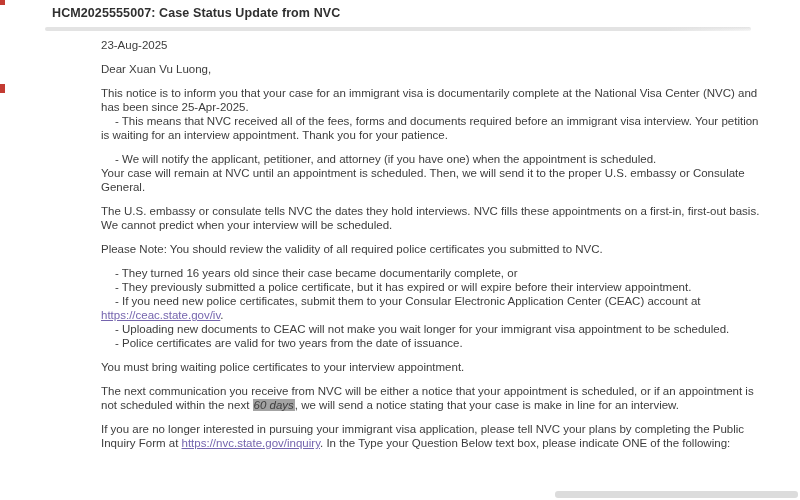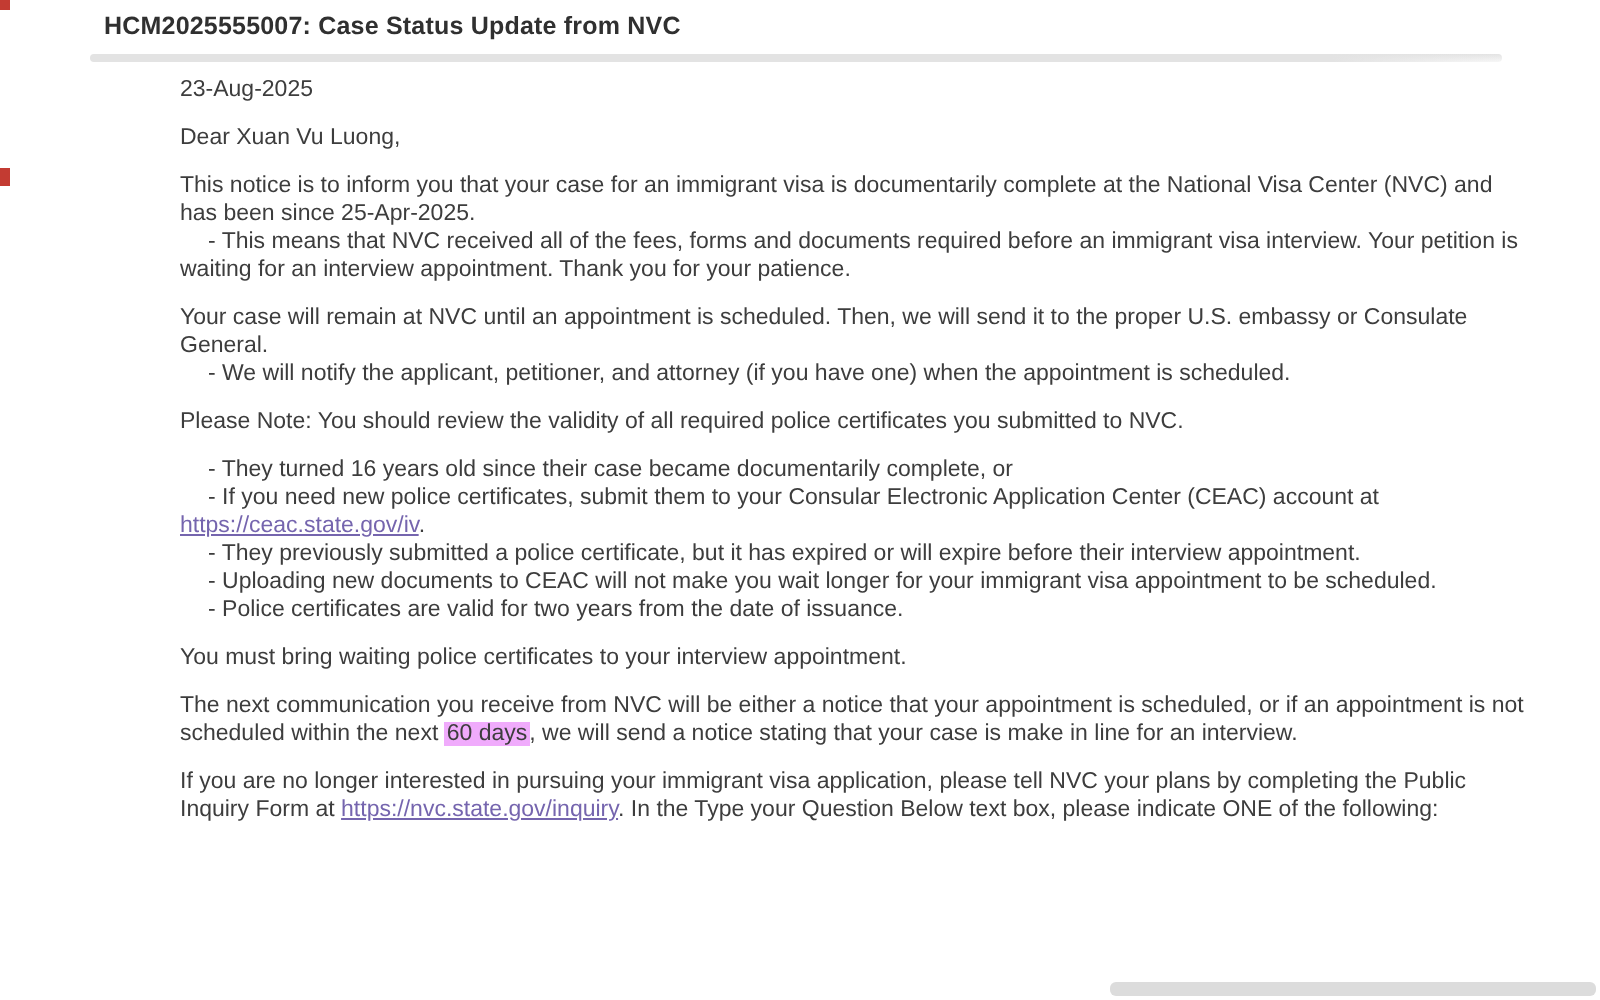--- a/index.html
+++ b/index.html
@@ -18,25 +18,25 @@
     position:absolute; left:45px; top:27px; width:706px; height:4px;
     background:
       linear-gradient(to right, rgba(227,227,227,1) 0%, rgba(227,227,227,1) 88%, rgba(227,227,227,0) 100%),
       linear-gradient(to bottom, #e3e3e3, #f7f7f7);
     border-radius:2px;
   }
   .letter {
     position:absolute; left:85px; top:38px; width:680px;
     font-size:11.5px; line-height:14px; color:#3d3d3d;
   }
-  .para { margin:0 0 10px 5px; }
+  .para { margin:0 0 10px 16px; }
   .pline { margin:0; }
   .bullet { text-indent:14px; }
   .link { color:#7565ae; text-decoration:underline; cursor:pointer; }
-  mark.hl { background:#f0abfc; color:#3d3d3d; padding:0 1px; }
+  mark.hl { background:#a3a3a3; color:#3d3d3d; padding:0 1px;font-style:italic; }
   .hscrollbar {
     position:absolute; left:555px; top:491px; width:243px; height:7px;
     background:#dcdcdc; border-radius:3px;
   }
 </style>
 </head>
 <body>
 
 <div class="page">
 
@@ -51,33 +51,34 @@
     <p class="para">23-Aug-2025</p>
 
     <p class="para">Dear Xuan Vu Luong,</p>
 
     <div class="para">
       <div class="pline">This notice is to inform you that your case for an immigrant visa is documentarily complete at the National Visa Center (NVC) and has been since 25-Apr-2025.</div>
       <div class="pline bullet">- This means that NVC received all of the fees, forms and documents required before an immigrant visa interview. Your petition is waiting for an interview appointment. Thank you for your patience.</div>
     </div>
 
     <div class="para">
+      <div class="pline bullet">- We will notify the applicant, petitioner, and attorney (if you have one) when the appointment is scheduled.</div>
       <div class="pline">Your case will remain at NVC until an appointment is scheduled. Then, we will send it to the proper U.S. embassy or Consulate General.</div>
-      <div class="pline bullet">- We will notify the applicant, petitioner, and attorney (if you have one) when the appointment is scheduled.</div>
     </div>
 
     <div class="para">
+      <div class="pline">The U.S. embassy or consulate tells NVC the dates they hold interviews. NVC fills these appointments on a first-in, first-out basis. We cannot predict when your interview will be scheduled.</div>
     </div>
 
     <p class="para">Please Note: You should review the validity of all required police certificates you submitted to NVC.</p>
 
     <div class="para">
       <div class="pline bullet">- They turned 16 years old since their case became documentarily complete, or</div>
+      <div class="pline bullet">- They previously submitted a police certificate, but it has expired or will expire before their interview appointment.</div>
       <div class="pline bullet"><span>- If you need new police certificates, submit them to your Consular Electronic Application Center (CEAC) account at </span><a class="link">https://ceac.state.gov/iv</a><span>.</span></div>
-      <div class="pline bullet">- They previously submitted a police certificate, but it has expired or will expire before their interview appointment.</div>
       <div class="pline bullet">- Uploading new documents to CEAC will not make you wait longer for your immigrant visa appointment to be scheduled.</div>
       <div class="pline bullet">- Police certificates are valid for two years from the date of issuance.</div>
     </div>
 
     <p class="para">You must bring waiting police certificates to your interview appointment.</p>
 
     <p class="para"><span>The next communication you receive from NVC will be either a notice that your appointment is scheduled, or if an appointment is not scheduled within the next </span><mark class="hl">60 days</mark><span>, we will send a notice stating that your case is make in line for an interview.</span></p>
 
     <p class="para"><span>If you are no longer interested in pursuing your immigrant visa application, please tell NVC your plans by completing the Public Inquiry Form at </span><a class="link">https://nvc.state.gov/inquiry</a><span>. In the Type your Question Below text box, please indicate ONE of the following:</span></p>
 

